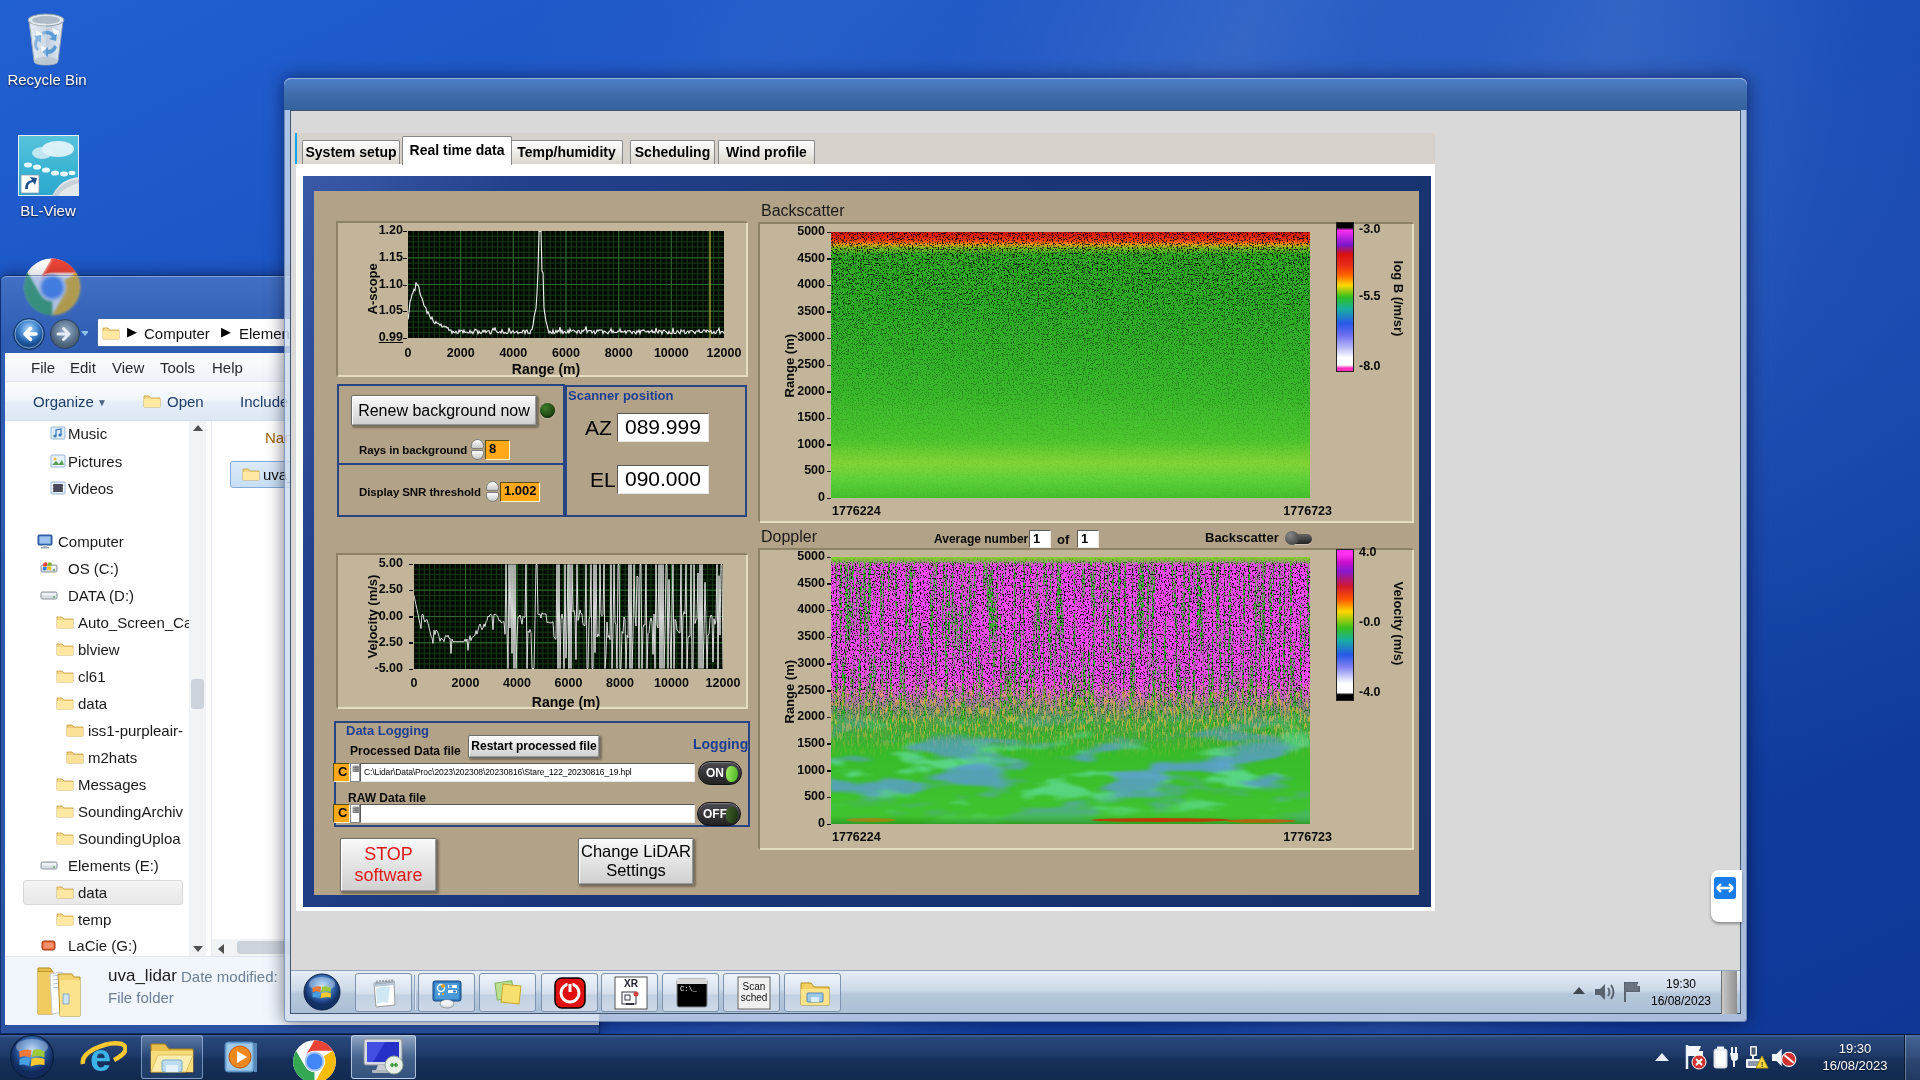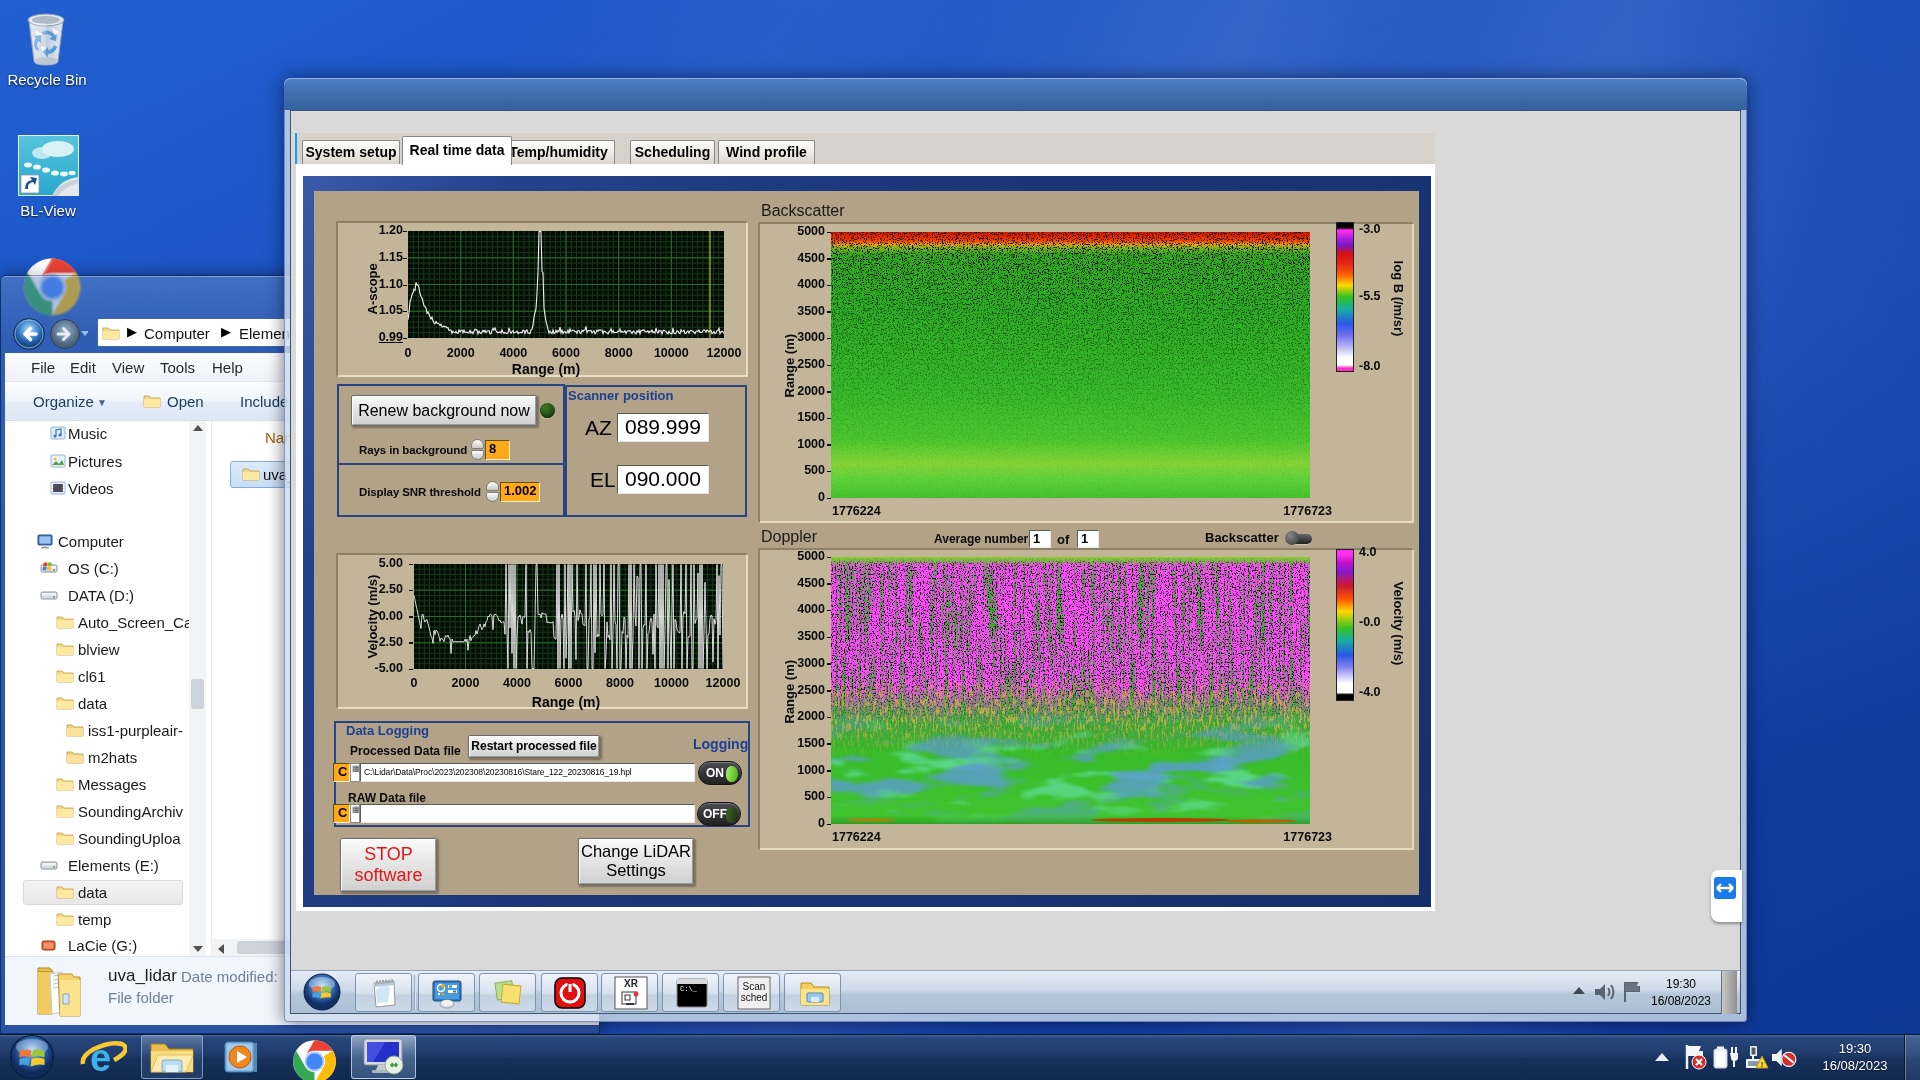--- a/index.html
+++ b/index.html
@@ -350,21 +350,21 @@
     </div>
   </div>
 </div>
 
 <div id="rdp">
   <div id="rdptitlebg"></div>
   <div id="rdpclient">
     <div id="tabrow">
       <div class="tab" style="left:5px;width:98px;line-height:22px;">System setup</div>
       <div class="tab active" style="left:105px;width:110px;line-height:26px;">Real time data</div>
-      <div class="tab" style="left:205px;width:113px;line-height:22px;">Temp/humidity</div>
+      <div class="tab" style="left:213px;width:113px;line-height:22px;">Temp/humidity</div>
       <div class="tab" style="left:333px;width:85px;line-height:22px;">Scheduling</div>
       <div class="tab" style="left:421px;width:97px;line-height:22px;">Wind profile</div>
     </div>
     <div id="lvwhite"></div>
     <div id="panel">
         <div id="panelin"></div>
       </div>
 
     <div class="frame" style="left:46px;top:111px;width:410px;height:154px;"></div>
     <svg class="abs" style="left:117px;top:120px" width="316" height="107" viewBox="0 0 316 107">

